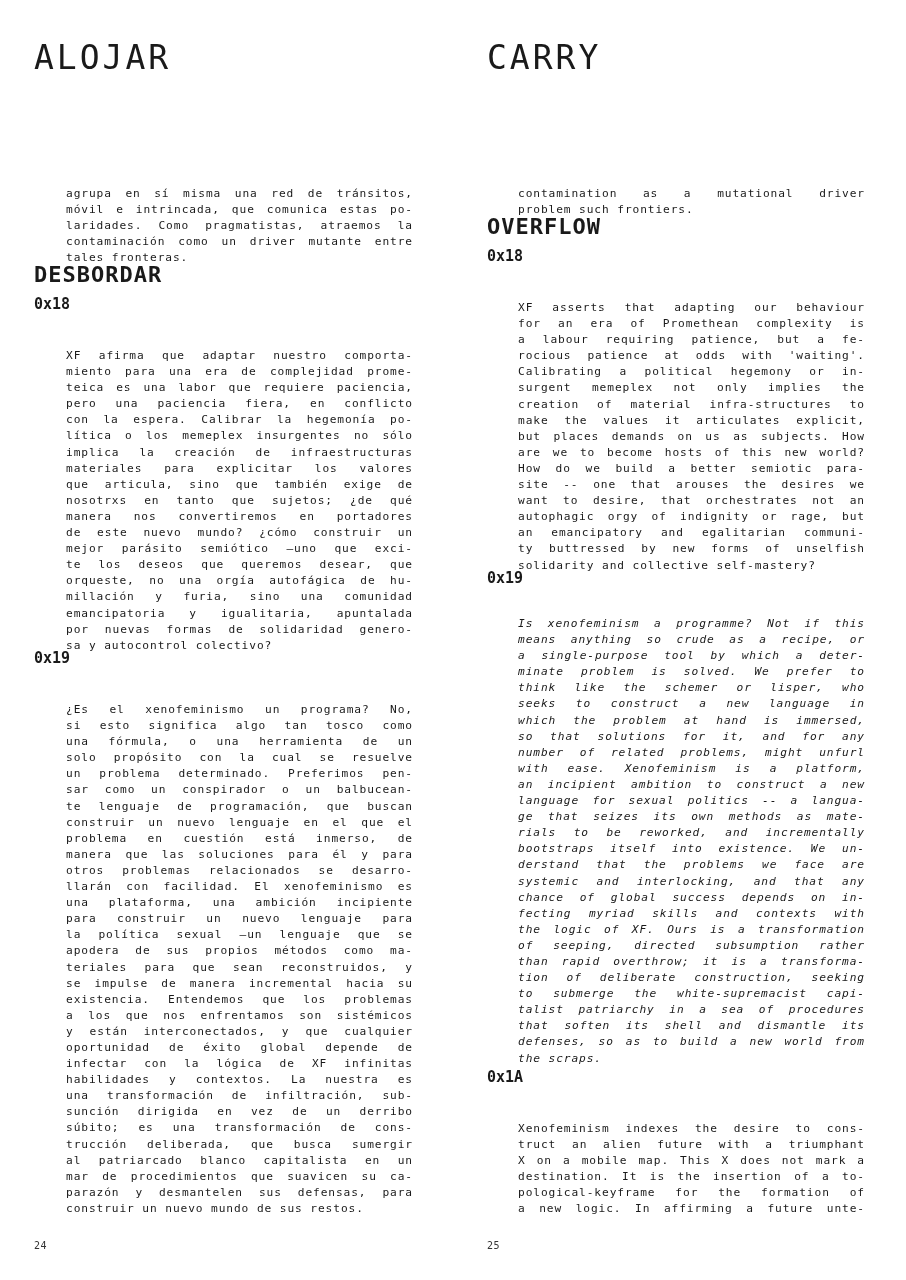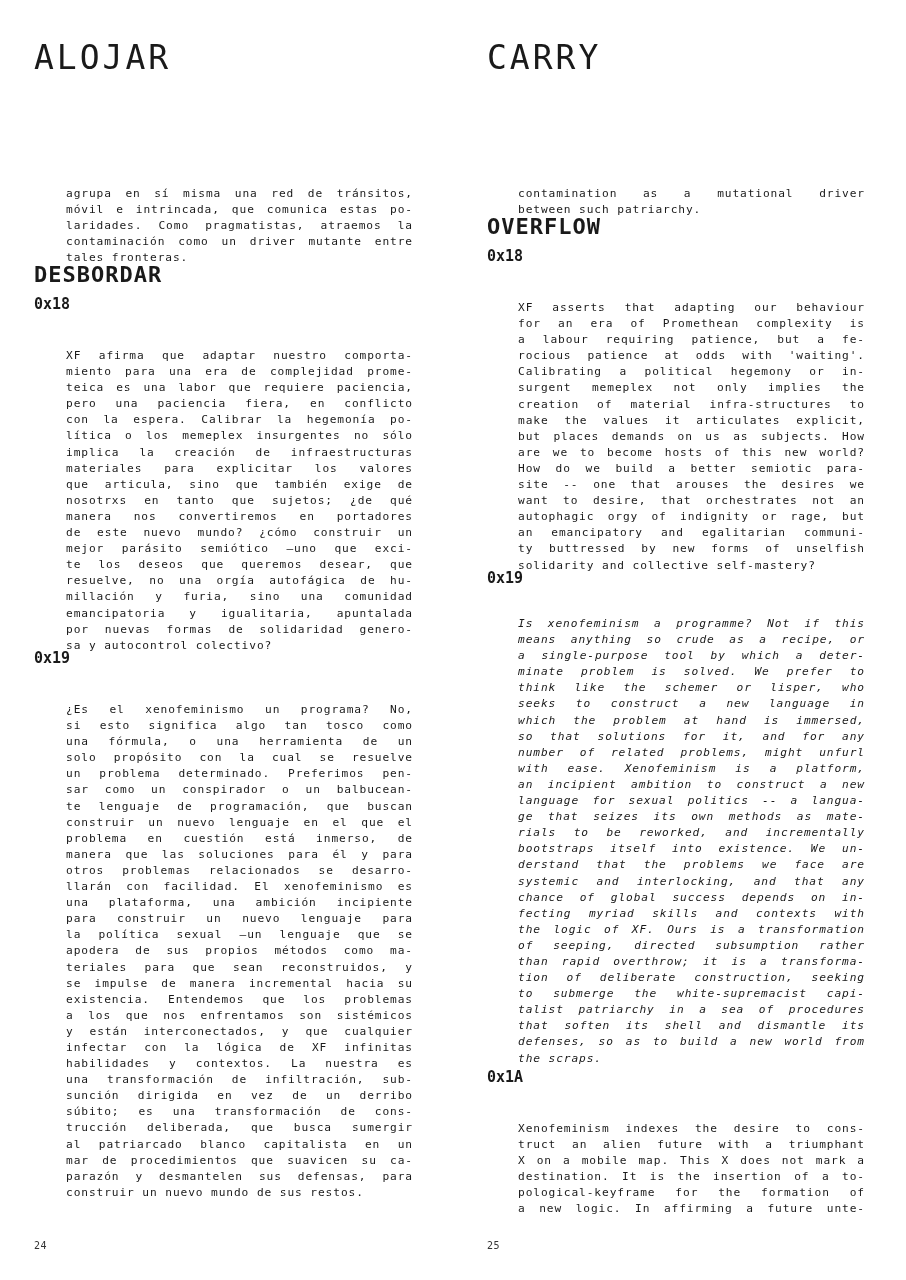--- a/index.html
+++ b/index.html
@@ -58,21 +58,21 @@
     <span class="line">con la espera. Calibrar la hegemonía po-</span>
     <span class="line">lítica o los memeplex insurgentes no sólo</span>
     <span class="line">implica la creación de infraestructuras</span>
     <span class="line">materiales para explicitar los valores</span>
     <span class="line">que articula, sino que también exige de</span>
     <span class="line">nosotrxs en tanto que sujetos; ¿de qué</span>
     <span class="line">manera nos convertiremos en portadores</span>
     <span class="line">de este nuevo mundo? ¿cómo construir un</span>
     <span class="line">mejor parásito semiótico —uno que exci-</span>
     <span class="line">te los deseos que queremos desear, que</span>
-    <span class="line">resuelve, no una orgía autofágica de hu-</span>
+    <span class="line">orqueste, no una orgía autofágica de hu-</span>
     <span class="line">millación y furia, sino una comunidad</span>
     <span class="line">emancipatoria y igualitaria, apuntalada</span>
     <span class="line">por nuevas formas de solidaridad genero-</span>
     <span class="line last">sa y autocontrol colectivo?</span>
   </div>
 
   <h3 class="code-head" style="top:649px;">0x19</h3>
   <div class="block" style="top:670px;">
     <span class="line">¿Es el xenofeminismo un programa? No,</span>
     <span class="line">si esto significa algo tan tosco como</span>
@@ -88,41 +88,42 @@
     <span class="line">llarán con facilidad. El xenofeminismo es</span>
     <span class="line">una plataforma, una ambición incipiente</span>
     <span class="line">para construir un nuevo lenguaje para</span>
     <span class="line">la política sexual —un lenguaje que se</span>
     <span class="line">apodera de sus propios métodos como ma-</span>
     <span class="line">teriales para que sean reconstruidos, y</span>
     <span class="line">se impulse de manera incremental hacia su</span>
     <span class="line">existencia. Entendemos que los problemas</span>
     <span class="line">a los que nos enfrentamos son sistémicos</span>
     <span class="line">y están interconectados, y que cualquier</span>
+    <span class="line">oportunidad de éxito global depende de</span>
     <span class="line">infectar con la lógica de XF infinitas</span>
     <span class="line">habilidades y contextos. La nuestra es</span>
     <span class="line">una transformación de infiltración, sub-</span>
     <span class="line">sunción dirigida en vez de un derribo</span>
     <span class="line">súbito; es una transformación de cons-</span>
     <span class="line">trucción deliberada, que busca sumergir</span>
     <span class="line">al patriarcado blanco capitalista en un</span>
     <span class="line">mar de procedimientos que suavicen su ca-</span>
     <span class="line">parazón y desmantelen sus defensas, para</span>
     <span class="line last">construir un nuevo mundo de sus restos.</span>
   </div>
 
   <div class="folio">24</div>
 </div>
 
 <div class="page right">
   <h1 class="title">CARRY</h1>
 
   <div class="block" style="top:154px;">
     <span class="line">contamination as a mutational driver</span>
-    <span class="line last">between such patriarchy.</span>
+    <span class="line last">problem such frontiers.</span>
   </div>
 
   <h2 class="section-head" style="top:214px;">OVERFLOW</h2>
 
   <h3 class="code-head" style="top:247px;">0x18</h3>
   <div class="block" style="top:268px;">
     <span class="line">XF asserts that adapting our behaviour</span>
     <span class="line">for an era of Promethean complexity is</span>
     <span class="line">a labour requiring patience, but a fe-</span>
     <span class="line">rocious patience at odds with 'waiting'.</span>

